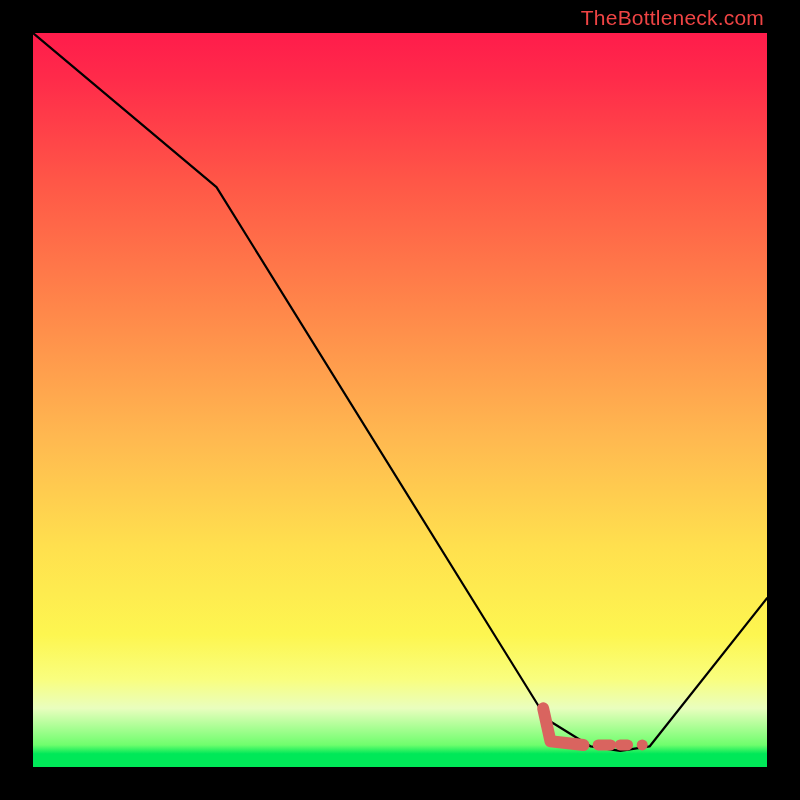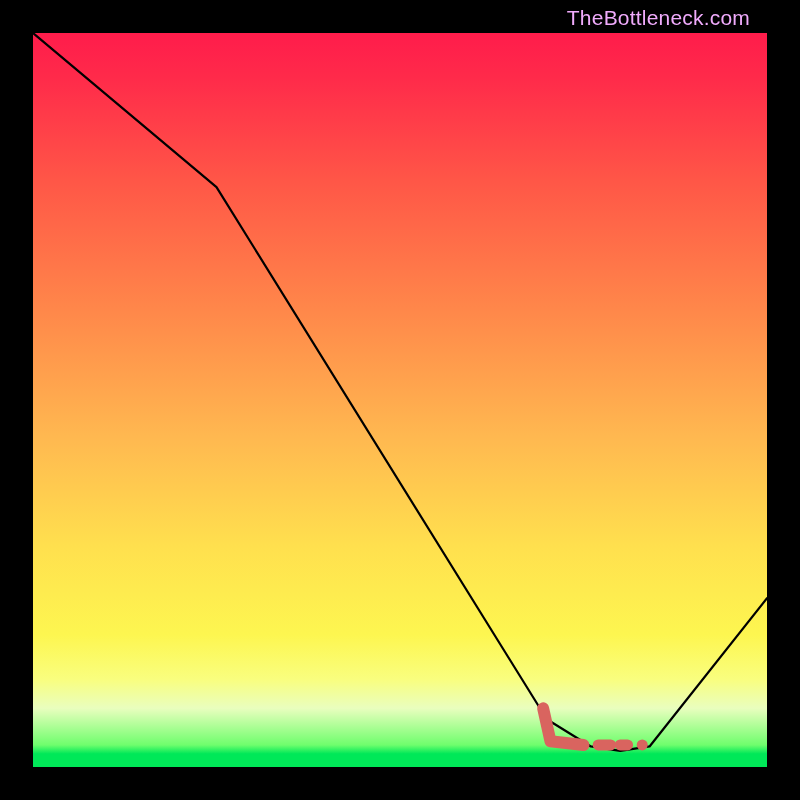--- a/index.html
+++ b/index.html
@@ -49,22 +49,22 @@
   }
   svg.overlay {
     position: absolute;
     left: 0; top: 0;
     width: 734px;
     height: 734px;
   }
   .attribution {
     position: absolute;
     top: 6px;
-    right: 50px;
-    color: #f0abfc;
+    right: 36px;
+    color: #ef4444;
     font-size: 21px;
     font-weight: normal;
     letter-spacing: 0.2px;
   }
 </style>
 </head>
 <body>
 
 <div class="frame">
 

